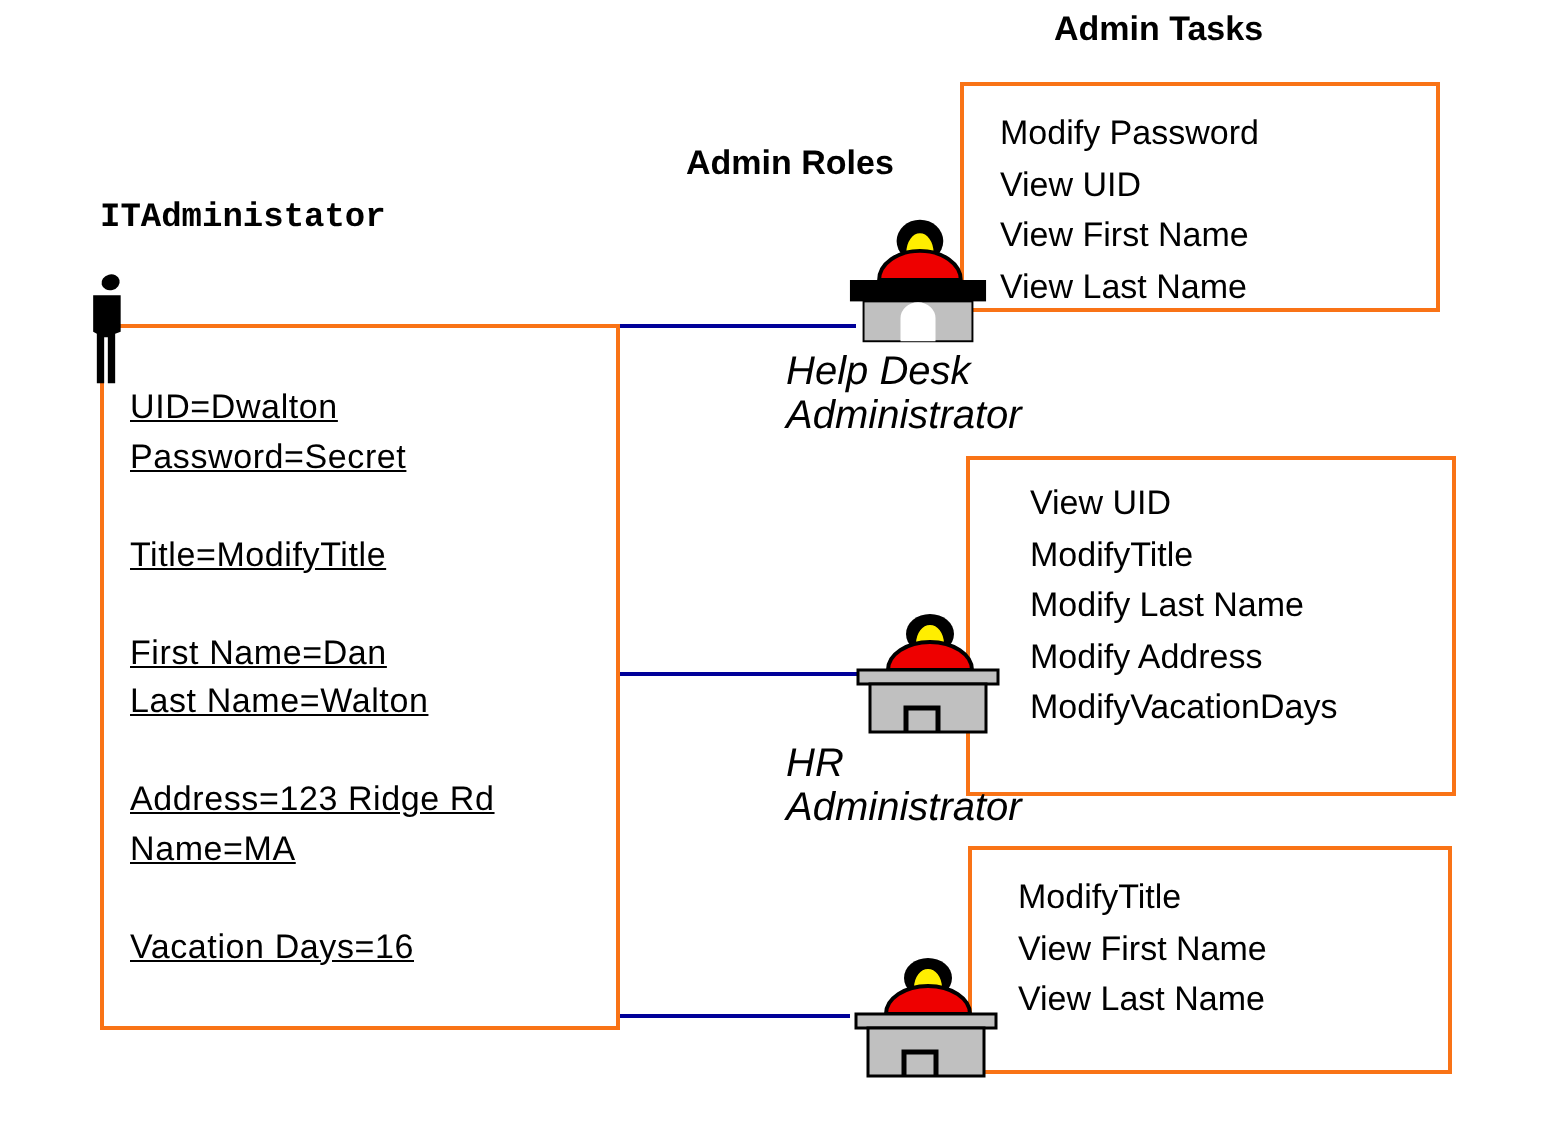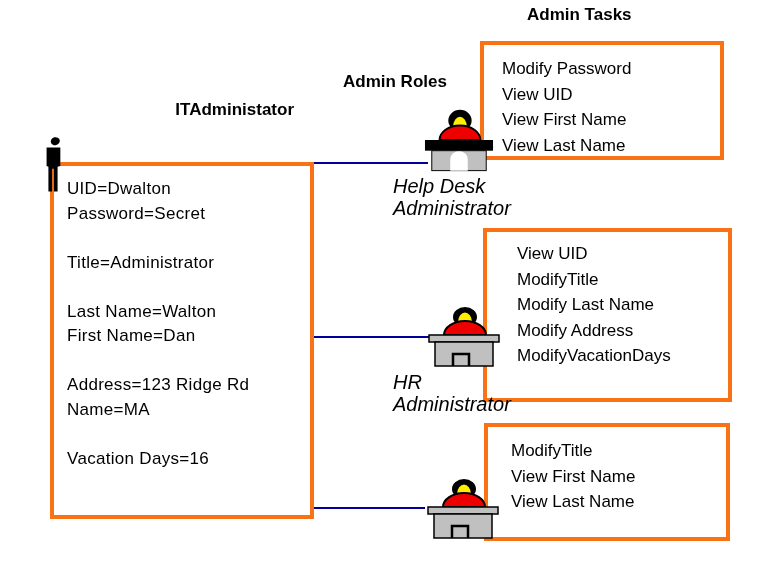--- a/index.html
+++ b/index.html
@@ -11,33 +11,33 @@
     font-family: "Liberation Sans", sans-serif;
     color: #000000;
     overflow: hidden;
   }
   .heading {
     position: absolute;
     font-weight: bold;
     font-size: 17px;
     white-space: nowrap;
   }
-  #h-user  { left: 34px;  top: 100px; width: 260px; text-align: right; }
+  #h-user  { left: 50px;  top: 100px; width: 260px; text-align: left; font-family: Liberation Mono, monospace; }
   #h-roles { left: 343px; top: 72px; }
   #h-tasks { left: 527px; top: 5px; }
 
   .box {
     position: absolute;
     background: #ffffff;
-    border: 4px solid #f97316;
+    border: 2px solid #f97316;
     box-sizing: content-box;
     z-index: 2;
   }
   #user-box { left: 50px; top: 162px; width: 256px; height: 349px; }
-  #user-box .box-text { padding: 11px 0 0 13px; }
+  #user-box .box-text { padding: 28px 0 0 13px; text-decoration: underline; }
   .attr-line {
     height: 24.5px;
     line-height: 24.5px;
     font-size: 17px;
     letter-spacing: 0.3px;
     white-space: nowrap;
   }
 
   #task-box-1 { left: 480px; top: 41px;  width: 236px; height: 111px; }
   #task-box-2 { left: 483px; top: 228px; width: 241px; height: 166px; }
@@ -92,24 +92,24 @@
   <svg class="person" id="person-standing" width="22" height="58" viewBox="0 0 24 62">
     <ellipse cx="14.5" cy="5" rx="5" ry="4.3" transform="rotate(-14 14.5 5)" style="fill:var(--hair,#000)"></ellipse>
     <path d="M5 12 h15 v20 l-3 1 v27 h-4 v-25 h-2 v25 h-4 v-27 l-2 -1 z" style="fill:var(--hair,#000)"></path>
   </svg>
 
   <div class="box" id="user-box">
     <div class="box-text">
       <div class="attr-line">UID=Dwalton</div>
       <div class="attr-line">Password=Secret</div>
       <div class="attr-line"></div>
-      <div class="attr-line">Title=Administrator</div>
+      <div class="attr-line">Title=ModifyTitle</div>
       <div class="attr-line"></div>
+      <div class="attr-line">First Name=Dan</div>
       <div class="attr-line">Last Name=Walton</div>
-      <div class="attr-line">First Name=Dan</div>
       <div class="attr-line"></div>
       <div class="attr-line">Address=123 Ridge Rd</div>
       <div class="attr-line">Name=MA</div>
       <div class="attr-line"></div>
       <div class="attr-line">Vacation Days=16</div>
     </div>
   </div>
 
   <div class="connector" id="conn-1"></div>
   <div class="connector" id="conn-2"></div>

